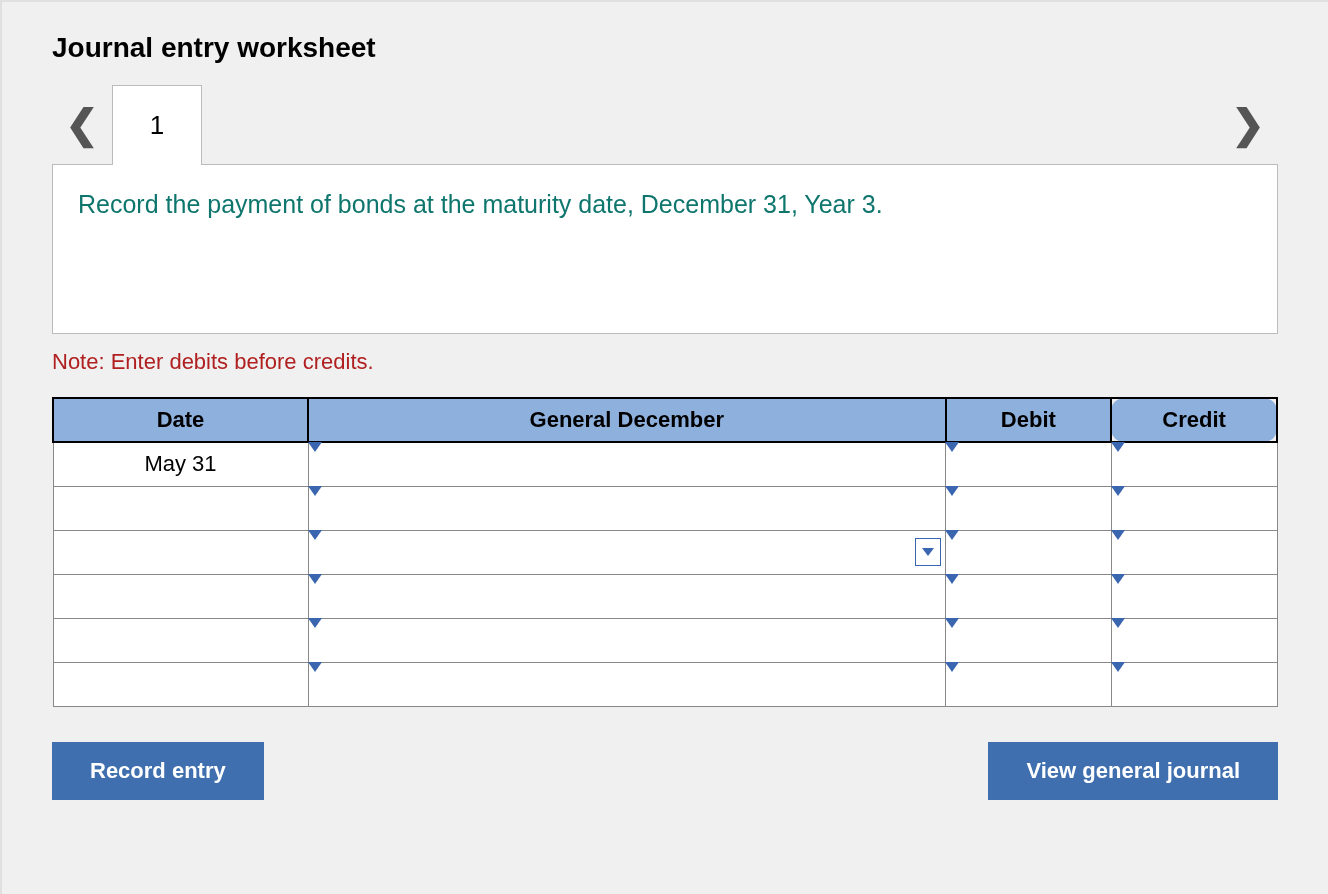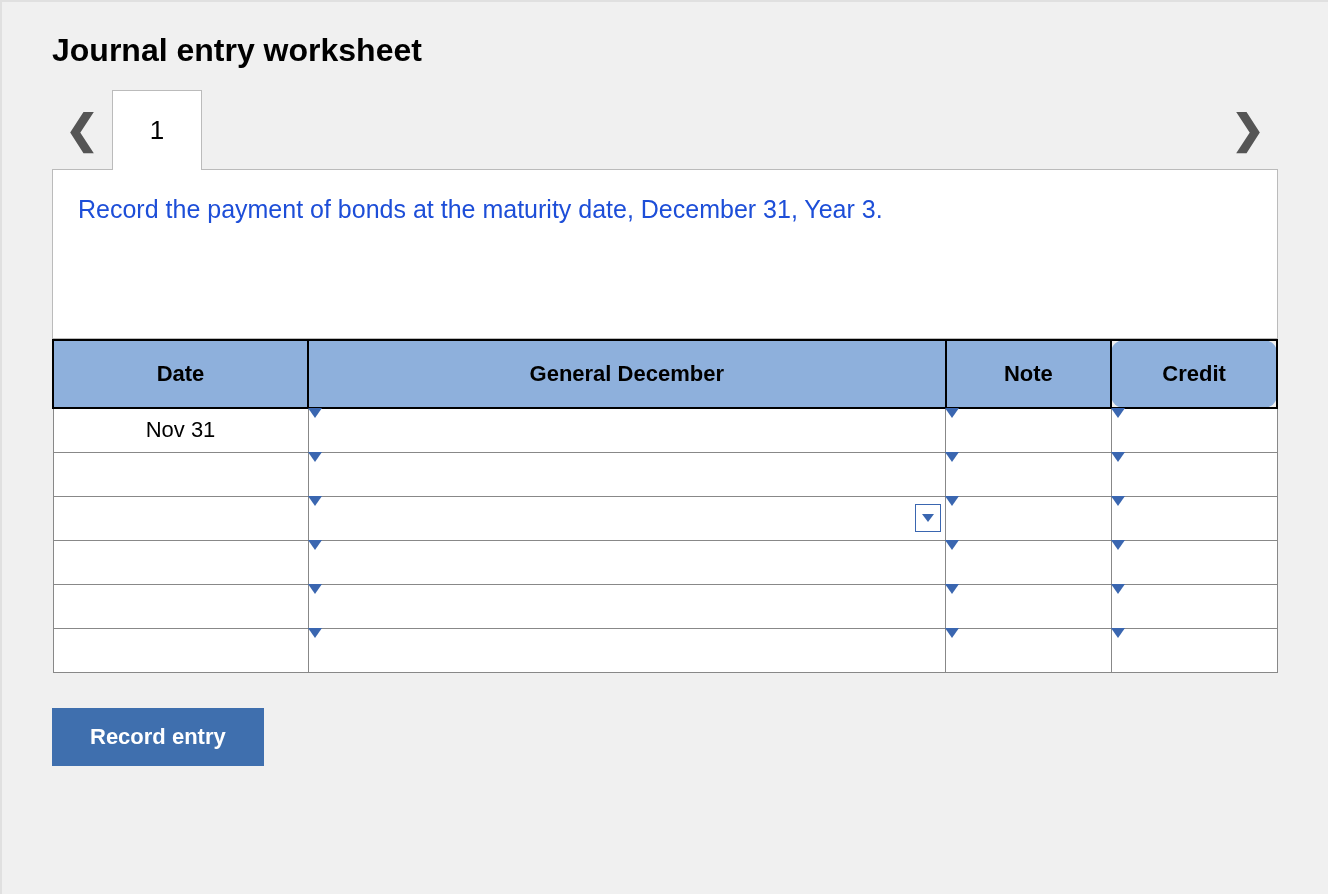--- a/index.html
+++ b/index.html
@@ -11,21 +11,21 @@
   .panel {
     border: 2px solid #e0e0e0;
     border-right: none;
     border-bottom: none;
     background: #f0f0f0;
     padding: 30px 50px 40px 50px;
     width: 1328px;
     height: 894px;
   }
   .title {
-    font-size: 32px;
+    font-size: 28px;
     font-weight: 900;
     color: #000;
     margin: 0 0 20px 0;
   }
   .tabrow {
     display: flex;
     align-items: stretch;
     height: 80px;
     position: relative;
   }
@@ -53,38 +53,38 @@
     color: #000;
     position: relative;
     top: 1px;
     cursor: pointer;
   }
   .instruction-box {
     border: 1px solid #bbb;
     background: #fff;
     padding: 25px 25px 88px 25px;
     font-size: 25px;
-    color: #1d4ed8;
+    color: #0f766e;
     min-height: 170px;
   }
   .note {
     color: #b02020;
     font-size: 22px;
     margin: 15px 0 22px 0;
   }
   table.journal {
     border-collapse: collapse;
     width: 100%;
   }
   table.journal th {
     background: #8eb0dc;
     border: 2px solid #000;
     font-size: 22px;
     font-weight: 700;
-    padding: 20px 6px;
+    padding: 8px 6px;
     text-align: center;
   }
   table.journal td {
     border: 1px solid #888;
     background: #fff;
     height: 44px;
     font-size: 22px;
     text-align: center;
     position: relative;
     padding: 0 6px;
@@ -157,33 +157,34 @@
     </div>
     <div class="nav-arrow right">
       <span>❯</span>
     </div>
   </div>
 
   <div class="instruction-box">
     <span>Record the payment of bonds at the maturity date, December 31, Year 3.</span>
   </div>
 
+  <div class="note">Note: Enter debits before credits.</div>
 
   <table class="journal">
     <thead>
       <tr>
         <th class="col-date">Date</th>
         <th class="col-gj">General December</th>
-        <th class="col-debit">Note</th>
+        <th class="col-debit">Debit</th>
         <th class="col-credit">Credit</th>
       </tr>
     </thead>
     <tbody>
         <tr>
-          <td>Nov 31</td>
+          <td>May 31</td>
           <td><span class="marker"></span><span></span></td>
           <td><span class="marker"></span><span></span></td>
           <td><span class="marker"></span><span></span></td>
         </tr>
         <tr>
           <td></td>
           <td><span class="marker"></span><span></span></td>
           <td><span class="marker"></span><span></span></td>
           <td><span class="marker"></span><span></span></td>
         </tr>
@@ -209,15 +210,16 @@
           <td></td>
           <td><span class="marker"></span><span></span></td>
           <td><span class="marker"></span><span></span></td>
           <td><span class="marker"></span><span></span></td>
         </tr>
       </tbody>
   </table>
 
   <div class="buttons">
     <button class="btn">Record entry</button>
+    <button class="btn view">View general journal</button>
   </div>
 
 </div>
 
 </body></html>

